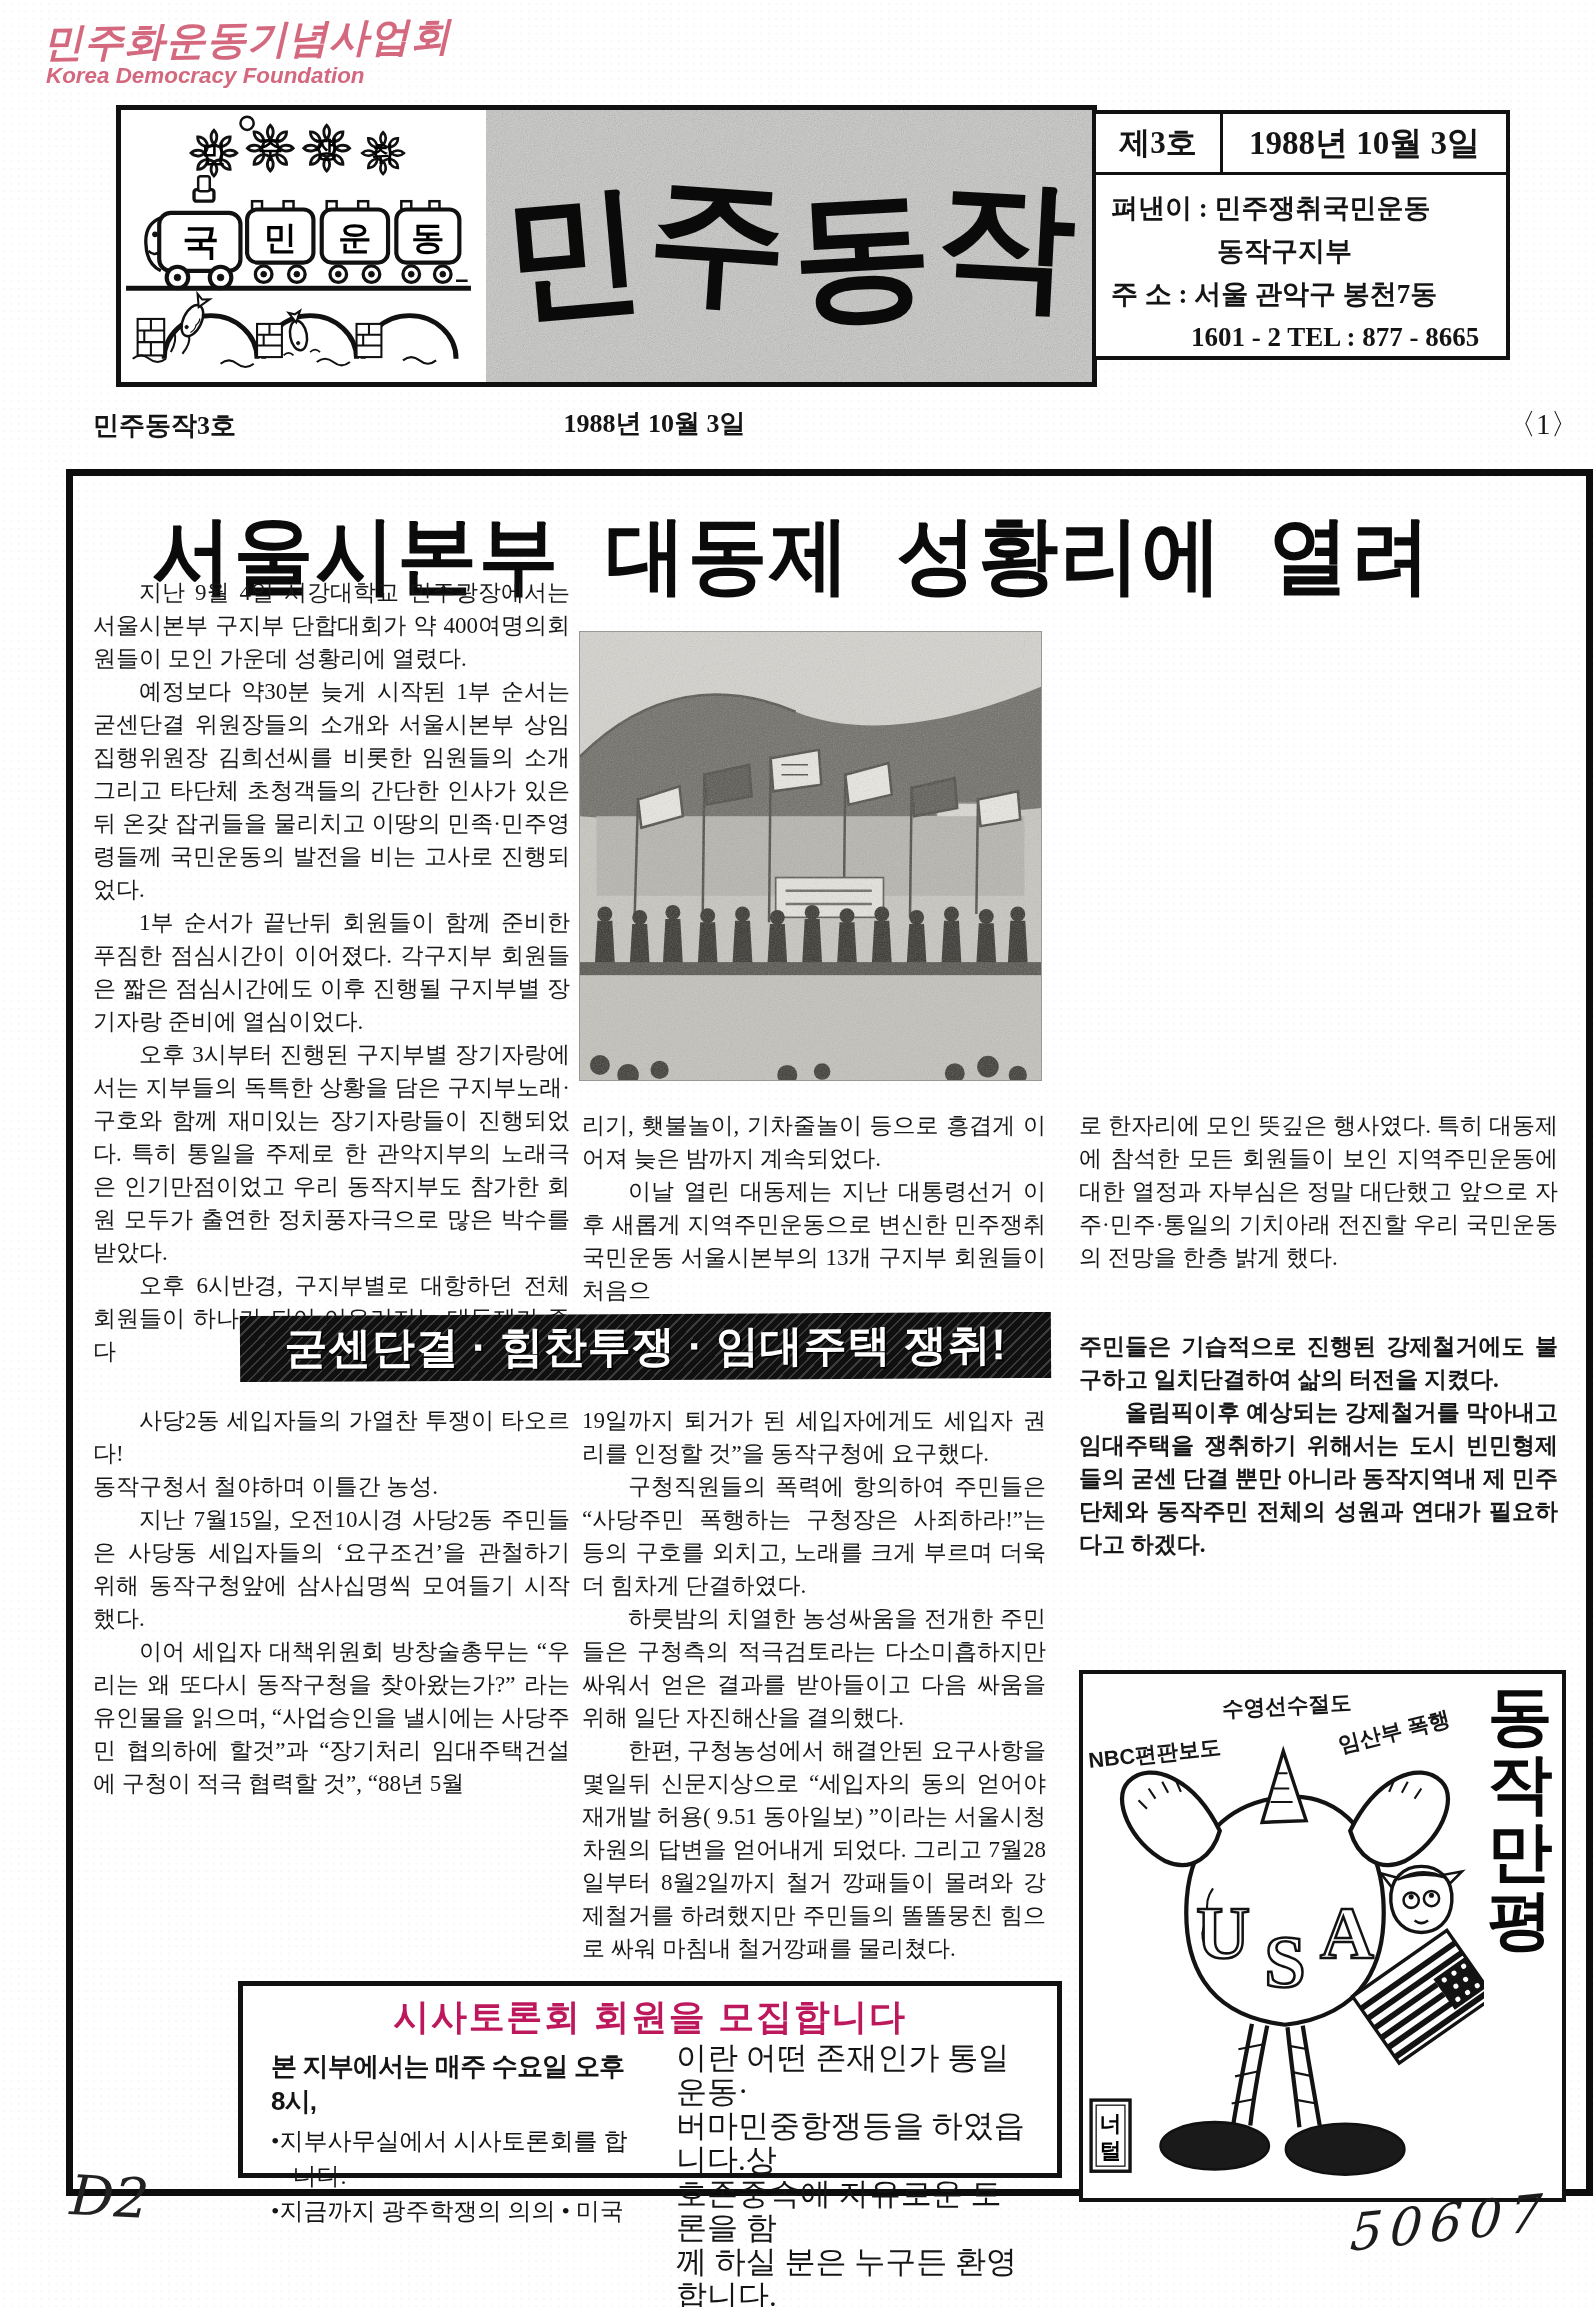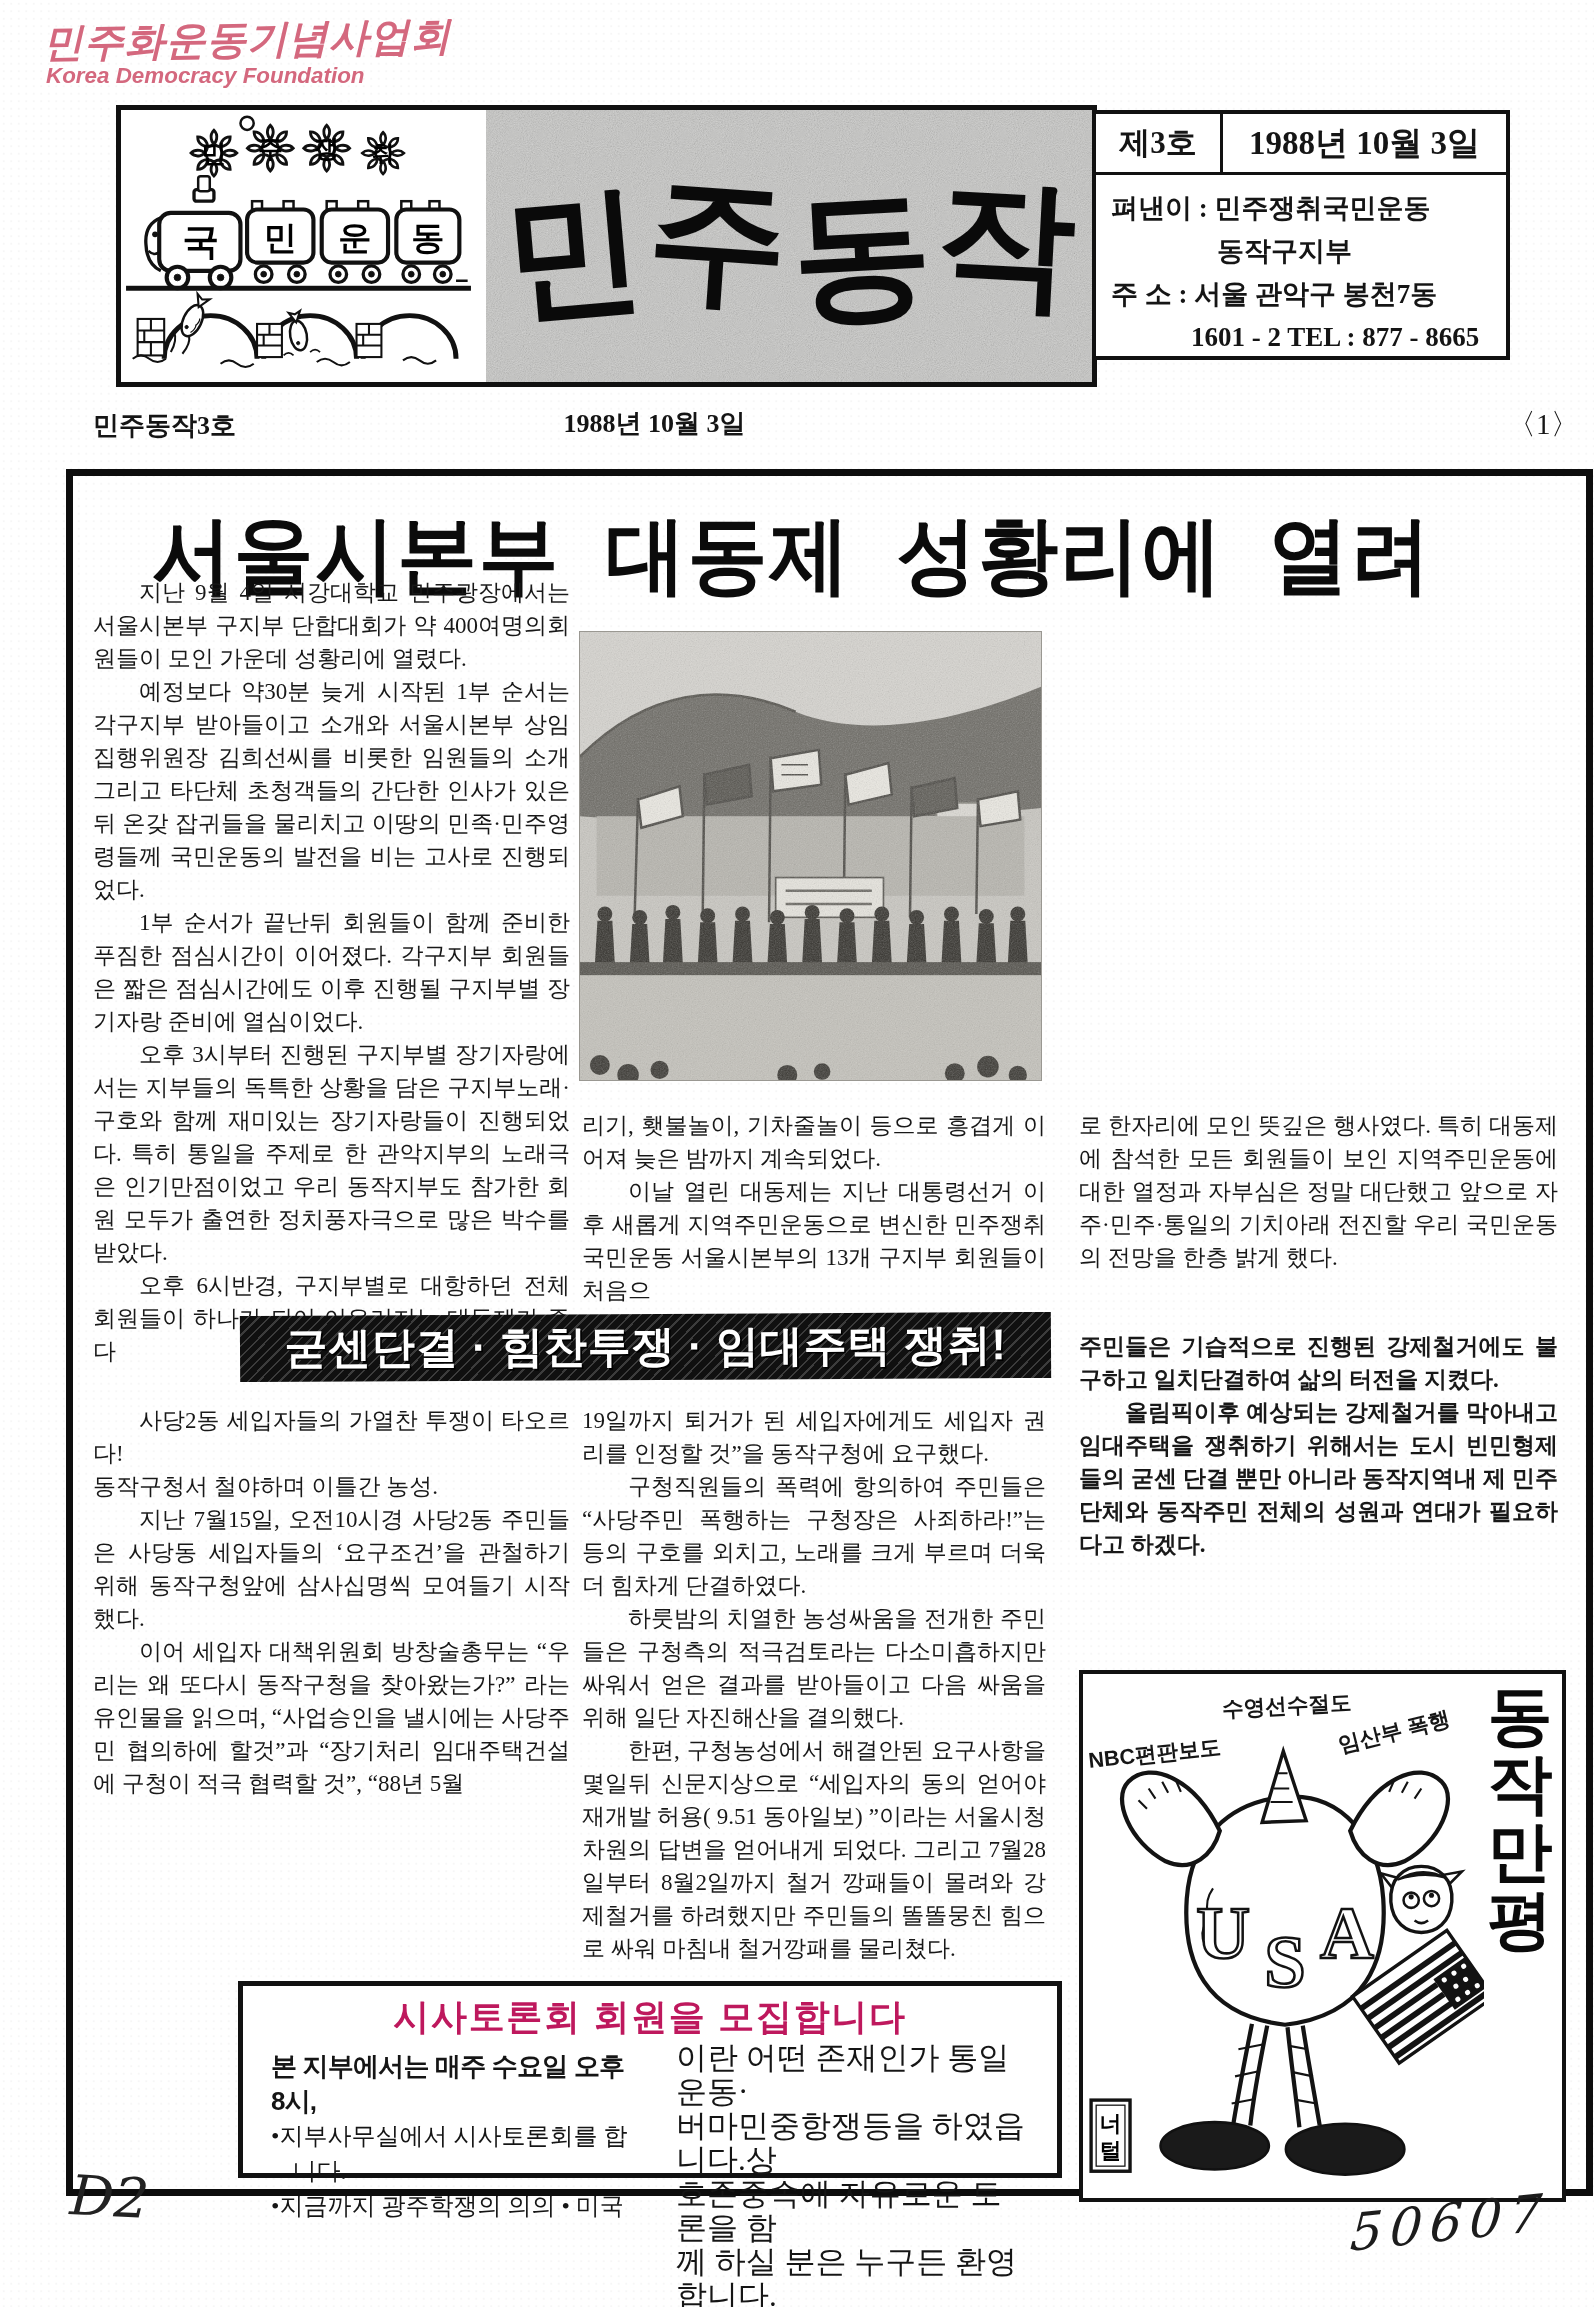--- a/index.html
+++ b/index.html
@@ -56,21 +56,21 @@
   .band{left:240px;top:1314px;width:811px;height:66px;
         background:repeating-linear-gradient(135deg,#101010 0 5.8px,#3c3c3c 5.8px 7.5px);
         color:#fff;display:flex;align-items:center;justify-content:center;
         font:900 43px "Liberation Sans",sans-serif;letter-spacing:0.8px;
         text-shadow:1.7px 1.7px 0 #000;transform:rotate(-0.3deg);}
   
   .disc-box{left:238px;top:1981px;width:814px;height:187px;border:5.8px solid #111;background:#fff;}
   .disc-title{position:absolute;left:0;top:6.6px;width:100%;text-align:center;
               font:700 36px "Liberation Sans",sans-serif;letter-spacing:1.7px;color:#be185d;}
   .disc-left{position:absolute;left:28px;top:63px;width:371px;font-size:24px;line-height:35px;}
-  .disc-lead{font:700 26px "Liberation Sans",sans-serif;letter-spacing:-0.8px;}
+  .disc-lead{font:700 26px "Liberation Sans",sans-serif;margin-bottom:5px;letter-spacing:-0.8px;}
   .disc-left .l1{padding-left:21.6px;}
   .disc-right{position:absolute;left:433px;top:55px;width:356px;font-size:31px;line-height:34px;}
   
   .cartoon-box{left:1079px;top:1670px;width:479px;height:524px;border:4.1px solid #111;background:#fff;}
   .cartoon-title{position:absolute;right:6.6px;top:8.3px;width:71px;text-align:center;
                  font:900 65px/68px "Liberation Sans",sans-serif;color:#0a0a0a;letter-spacing:0;}
   .c-label{position:absolute;font:700 21.6px "Liberation Sans",sans-serif;color:#161616;white-space:nowrap;}
   .c-label-top{left:139px;top:16.6px;transform:rotate(-3deg);}
   .c-label-left{left:5px;top:65px;transform:rotate(-6deg);}
   .c-label-right{left:254px;top:43px;transform:rotate(-14deg);}
@@ -336,21 +336,21 @@
         <circle cx="452" cy="532" r="12"></circle>
           <circle cx="492" cy="524" r="13"></circle>
           <circle cx="528" cy="534" r="11"></circle>
       </g>
       <rect width="556" height="540" filter="url(#grainB)" opacity="0.35"></rect>
     </svg>
   </div>
 
   <div class="abs col a1c1">
     <p>지난 9월  4일 서강대학교  민주광장에서는 서울시본부 구지부 단합대회가 약  400여명의회원들이 모인 가운데 성황리에 열렸다.</p>
-    <p>예정보다 약30분 늦게 시작된 1부  순서는 각구지부 받아들이고 소개와 서울시본부 상임집행위원장 김희선씨를 비롯한 임원들의 소개 그리고 타단체 초청객들의 간단한 인사가 있은 뒤 온갖 잡귀들을 물리치고 이땅의 민족·민주영령들께 국민운동의 발전을 비는 고사로 진행되었다.</p>
+    <p>예정보다 약30분 늦게 시작된 1부  순서는 굳센단결 위원장들의 소개와 서울시본부 상임집행위원장 김희선씨를 비롯한 임원들의 소개 그리고 타단체 초청객들의 간단한 인사가 있은 뒤 온갖 잡귀들을 물리치고 이땅의 민족·민주영령들께 국민운동의 발전을 비는 고사로 진행되었다.</p>
     <p>1부 순서가 끝난뒤 회원들이 함께 준비한 푸짐한 점심시간이 이어졌다. 각구지부 회원들은 짧은 점심시간에도 이후 진행될 구지부별 장기자랑 준비에 열심이었다.</p>
     <p>오후 3시부터 진행된 구지부별 장기자랑에서는 지부들의 독특한 상황을 담은 구지부노래·구호와 함께 재미있는 장기자랑들이 진행되었다. 특히 통일을 주제로 한 관악지부의 노래극은 인기만점이었고 우리 동작지부도 참가한 회원 모두가 출연한 정치풍자극으로 많은 박수를 받았다.</p>
     <p>오후 6시반경, 구지부별로 대항하던 전체회원들이 하나가 되어 어우러지는 대동제가 줄다</p>
   </div>
   <div class="abs col a1c2">
     <p class="ni">리기, 횃불놀이, 기차줄놀이 등으로 흥겹게 이어져 늦은 밤까지 계속되었다.</p>
     <p>이날 열린 대동제는 지난 대통령선거 이후 새롭게 지역주민운동으로 변신한 민주쟁취 국민운동 서울시본부의 13개 구지부 회원들이 처음으</p>
   </div>
   <div class="abs col a1c3">
     <p class="ni">로 한자리에 모인 뜻깊은 행사였다. 특히 대동제에 참석한 모든 회원들이 보인 지역주민운동에 대한 열정과 자부심은 정말 대단했고  앞으로 자주·민주·통일의 기치아래 전진할  우리 국민운동의 전망을 한층 밝게 했다.</p>

